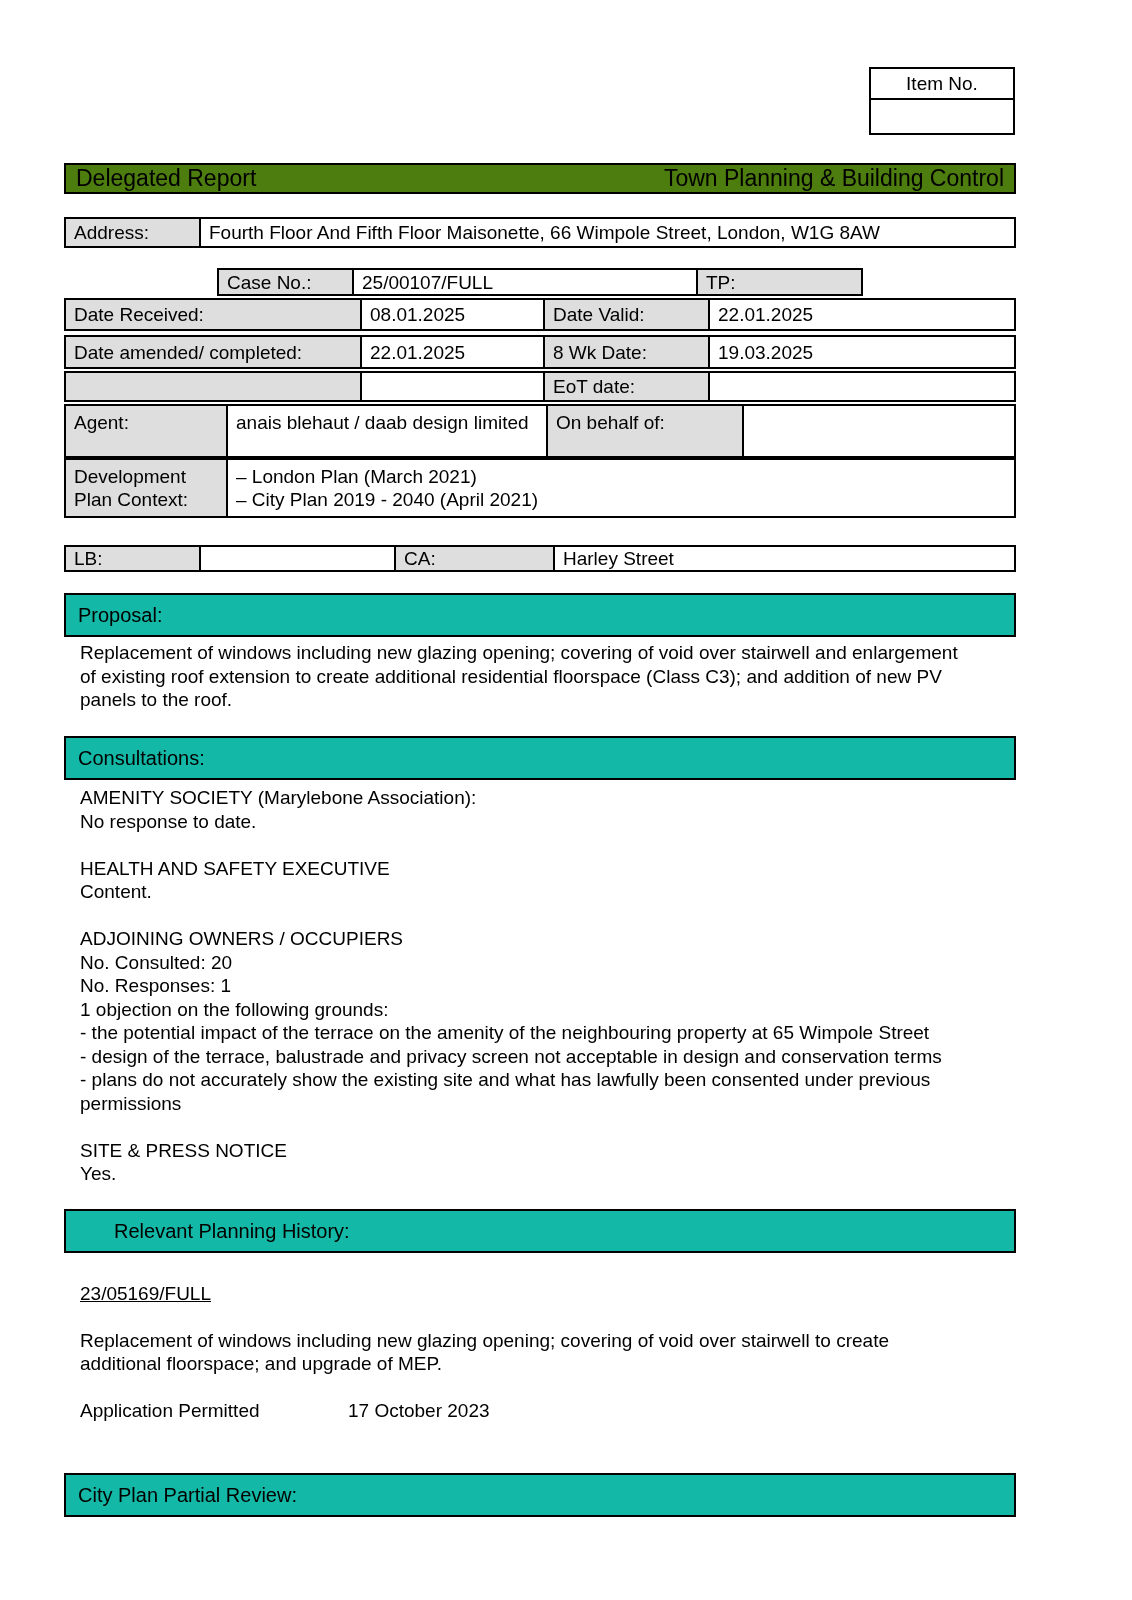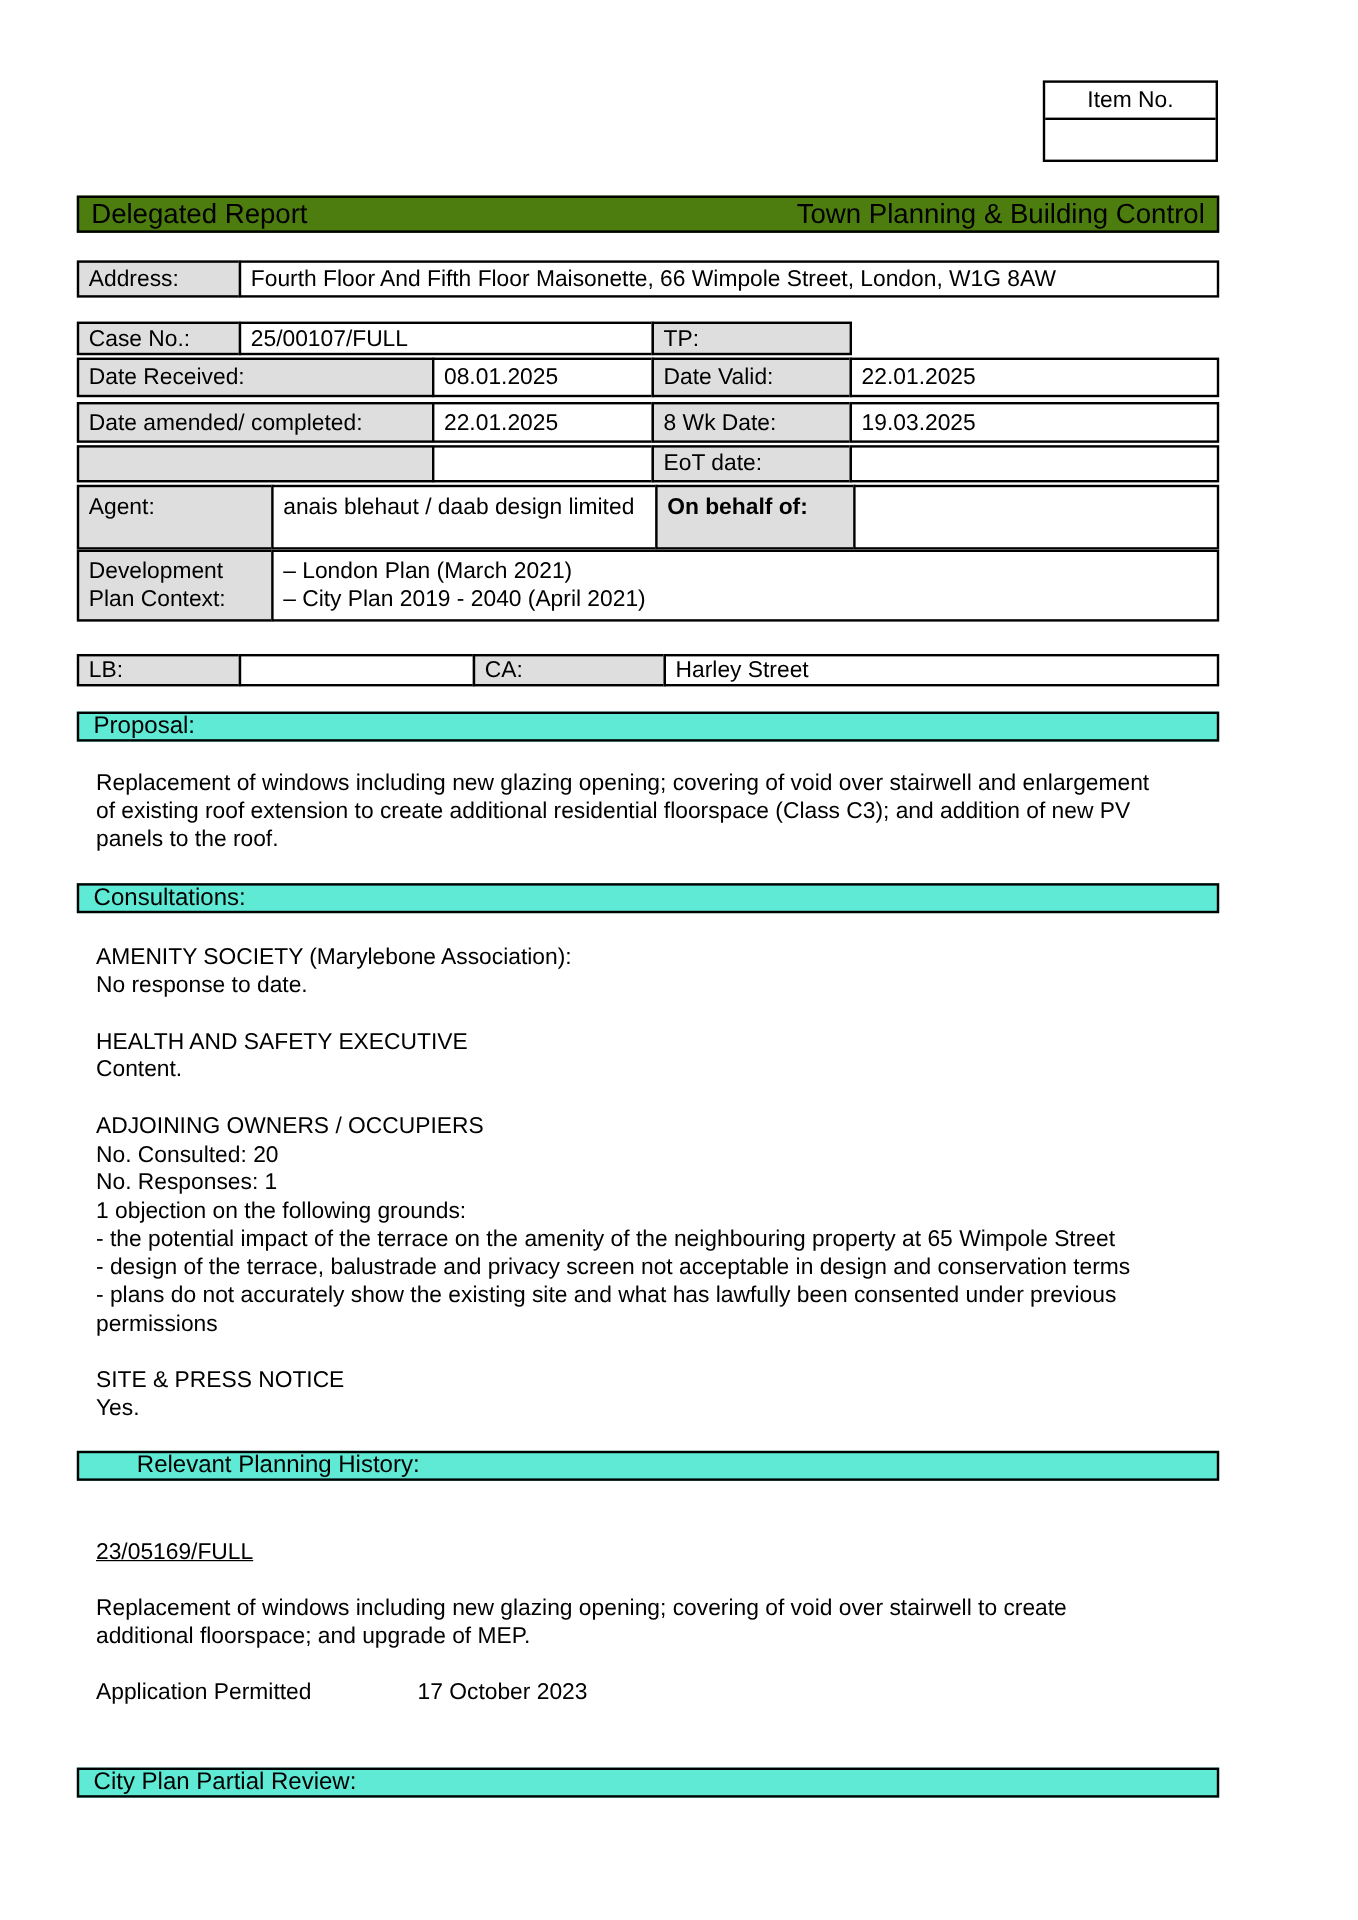--- a/index.html
+++ b/index.html
@@ -21,36 +21,36 @@
   }
   .item-box .ib-bottom{height:33px;}
   
   .title-bar{
     left:64px;top:163px;width:952px;height:31px;
     background:#4d7c0f;border:2px solid #000;
     display:flex;align-items:center;justify-content:space-between;
     padding:0 10px;font-size:23px;
   }
   
-  .trow{display:flex;left:64px;width:952px;}
+  .trow{display:flex;left:64px;width:952px;justify-content:center;}
   .cell{
     box-sizing:border-box;border:2px solid #000;
     display:flex;align-items:center;
     padding:2px 8px;font-size:19px;line-height:23px;
     background:#fff;
   }
   .cell + .cell{margin-left:-2px;}
   .cell.gray{background:#dedede;}
   .cell.top{align-items:flex-start;padding-top:5px;}
   .grow{flex:1;}
   .pre{white-space:pre-line;}
   
   .sec-bar{
-    left:64px;width:952px;height:25px;
-    background:#5eead4;border:2px solid #000;
+    left:64px;width:952px;height:44px;
+    background:#14b8a6;border:2px solid #000;
     display:flex;align-items:center;
     padding:0 12px;font-size:20px;
   }
   
   .body-text{
     left:80px;width:950px;
     font-size:19px;line-height:23.5px;
     white-space:pre-line;
   }
   .case-ref{text-decoration:underline;}
@@ -100,21 +100,21 @@
   <div class="abs trow" style="top:371px;height:31px;">
     <div class="cell gray" style="width:298px;"></div>
     <div class="cell" style="width:185px;"></div>
     <div class="cell gray" style="width:167px;">EoT date:</div>
     <div class="cell grow"></div>
   </div>
 
   <div class="abs trow" style="top:404px;height:54px;">
     <div class="cell gray top" style="width:164px;">Agent:</div>
     <div class="cell top" style="width:322px;">anais blehaut / daab design limited</div>
-    <div class="cell gray top" style="width:167px;font-weight:bold;">On behalf of:</div>
+    <div class="cell gray top" style="width:198px;">On behalf of:</div>
     <div class="cell grow top"></div>
   </div>
 
   <div class="abs trow" style="top:458px;height:60px;">
     <div class="cell gray top" style="width:164px;">Development Plan Context:</div>
     <div class="cell grow top pre">– London Plan (March 2021)
 – City Plan 2019 - 2040 (April 2021)</div>
   </div>
 
   <div class="abs trow" style="top:545px;height:27px;">

